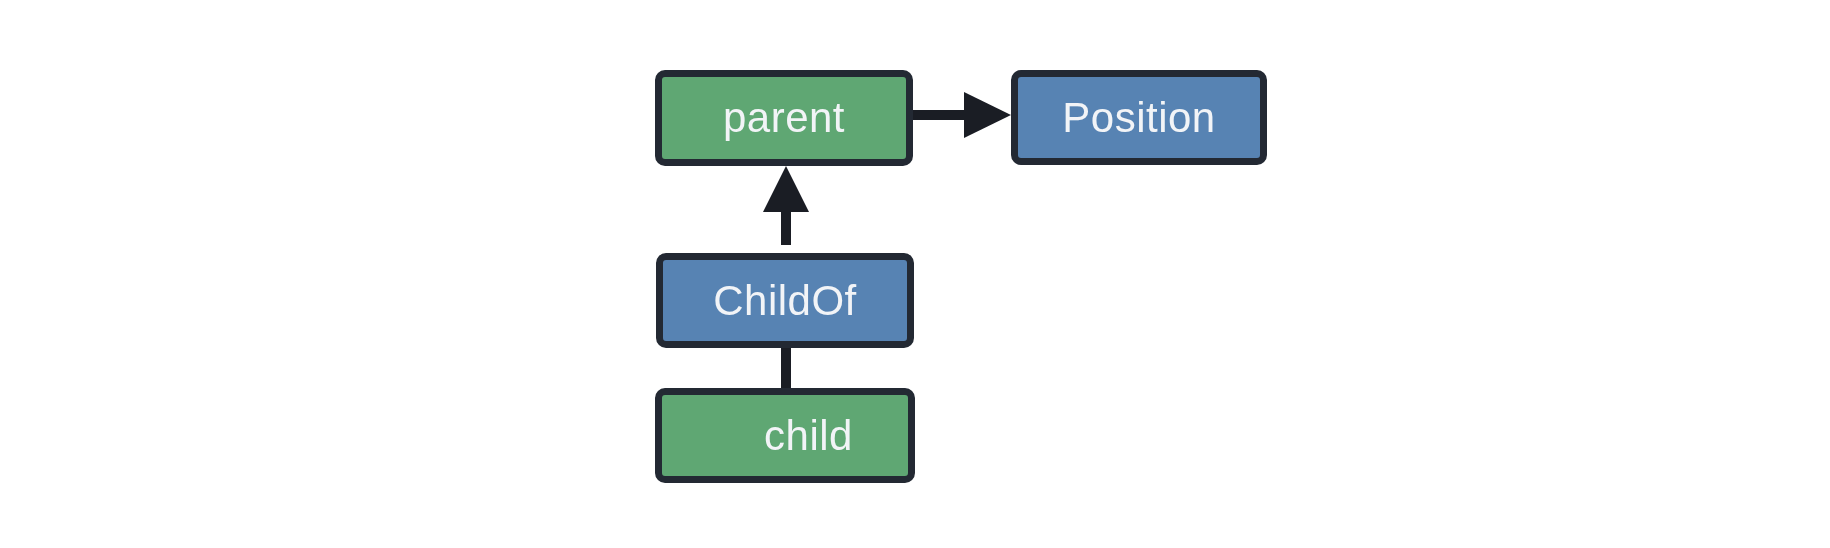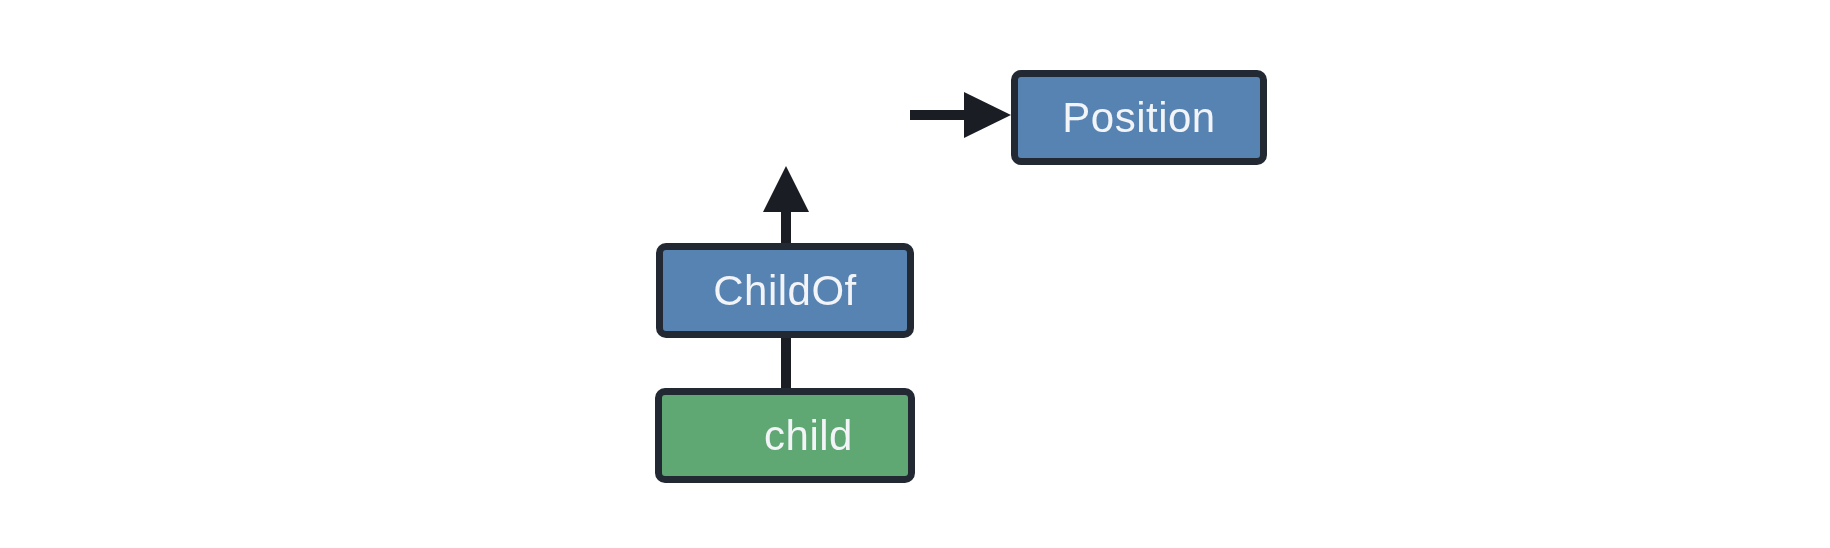--- a/index.html
+++ b/index.html
@@ -54,26 +54,29 @@
     <g>
       <line class="edge-line" x1="786" y1="245" x2="786" y2="207"></line>
       <polygon class="edge-head" points="786,166 763,212 809,212"></polygon>
     </g>
 
     <g>
       <line class="edge-line" x1="786" y1="336" x2="786" y2="392"></line>
     </g>
   </svg>
 
+  <div class="node node-parent" style="background: rgb(95, 167, 115);">
+    <span>parent</span>
+  </div>
 
   <div class="node node-position" style="background: rgb(87, 131, 179); justify-content: center;">
     <span>Position</span>
   </div>
 
-  <div class="node node-childof" style="background: rgb(87, 131, 179);">
+  <div class="node node-childof" style="background: rgb(87, 131, 179); margin-top: 10px;">
     <span>ChildOf</span>
   </div>
 
   <div class="node node-child" style="background: rgb(95, 167, 115);">
     <span>child</span>
   </div>
 
 </div>
 
 </body></html>

